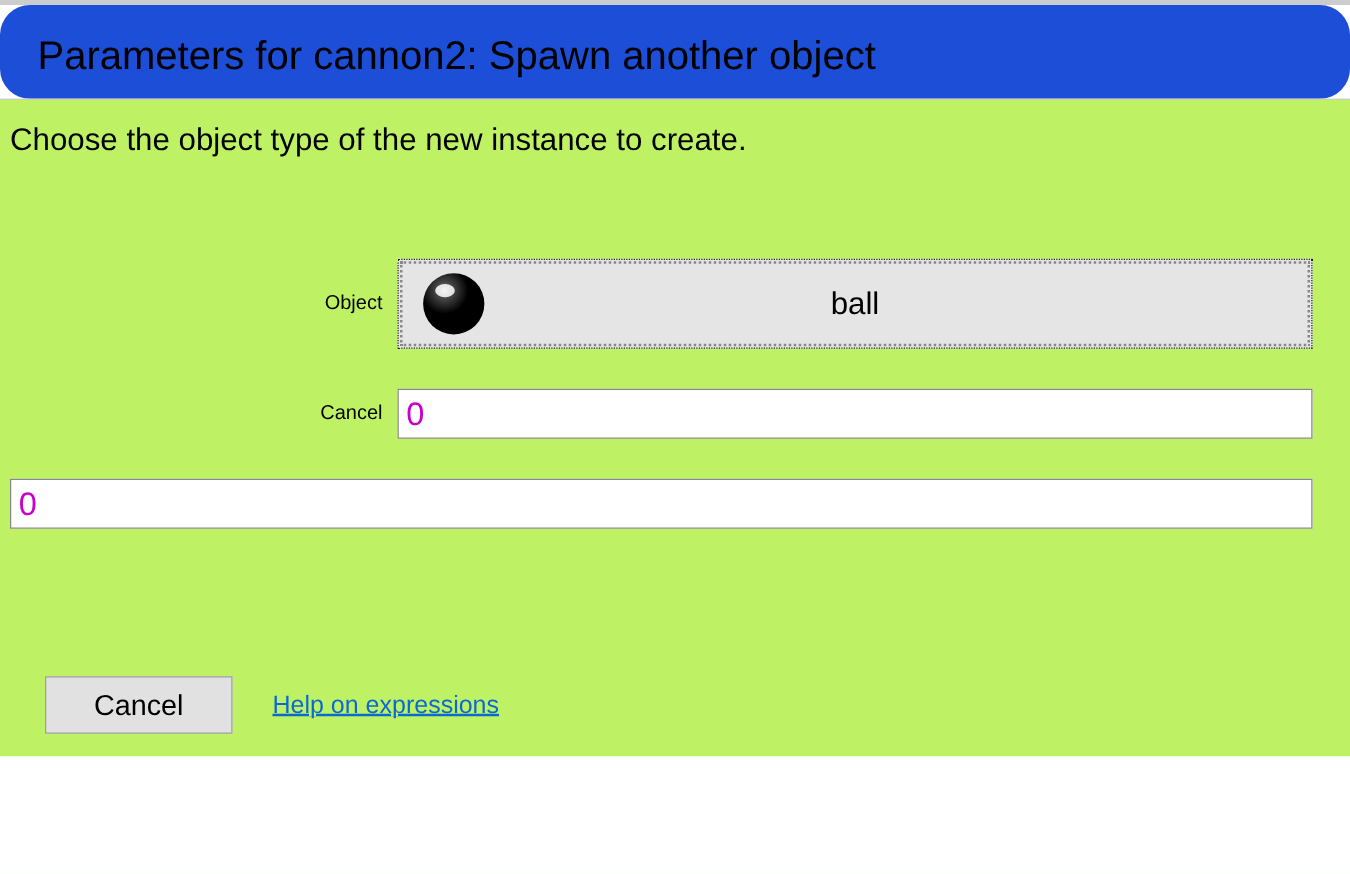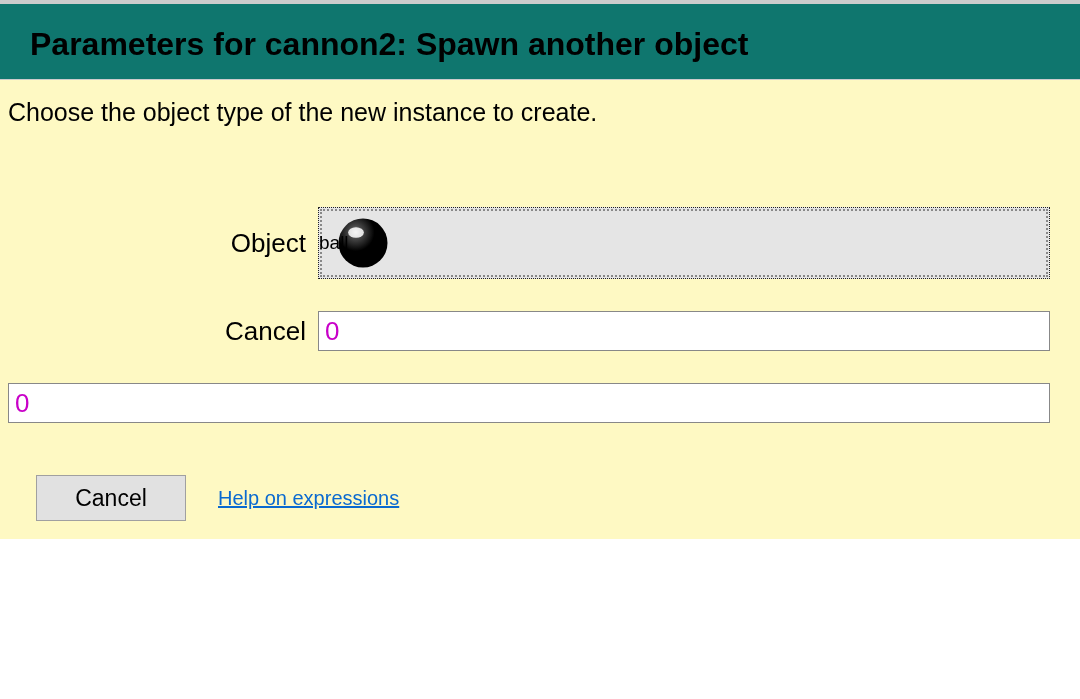--- a/index.html
+++ b/index.html
@@ -14,27 +14,28 @@
   .dialog {
     position: relative;
     width: 1080px;
     height: 699px;
     background: #fff;
     border-top: 4px solid #ccc;
   }
   .header {
     padding: 22px 30px 16px 30px;
     font-size: 32px;
-    font-weight: 700;
+    font-weight: 400;
     color: #000;
-    background: #0f766e;
+    background: #1d4ed8;
+    border-radius: 24px;
   }
   .body {
-    background: #fef9c3;
-    height: 460px;
+    background: #bef264;
+    height: 526px;
     padding: 18px 30px 0 8px;
     border-top: 1px solid #ccc;
     position: relative;
   }
   .instruction {
     font-size: 25px;
     color: #000;
     margin: 0 0 80px 0;
     font-weight: 400;
   }
@@ -42,21 +43,21 @@
   .form-row {
     display: flex;
     align-items: center;
     margin-bottom: 32px;
   }
   .form-label {
     width: 310px;
     flex: 0 0 310px;
     text-align: right;
     padding-right: 12px;
-    font-size: 26px;
+    font-size: 16px;
     color: #000;
   }
   .object-picker {
     flex: 1;
     height: 72px;
     border: 1px dotted #222;
     outline: 2px dotted #888;
     outline-offset: -4px;
     background: #e5e5e5;
     display: flex;
@@ -65,22 +66,22 @@
     position: relative;
   }
   .object-icon {
     width: 56px; height: 56px;
     margin-left: 6px;
     flex: 0 0 56px;
   }
   .object-name {
     position: absolute;
     left: 0; right: 0;
-    text-align: left;
-    font-size: 19px;
+    text-align: center;
+    font-size: 25px;
     pointer-events: none;
   }
   .text-input {
     flex: 1;
     height: 40px;
     border: 1px solid #888;
     background: #fff;
     font-size: 26px;
     color: #c800c8;
     padding: 2px 6px;

